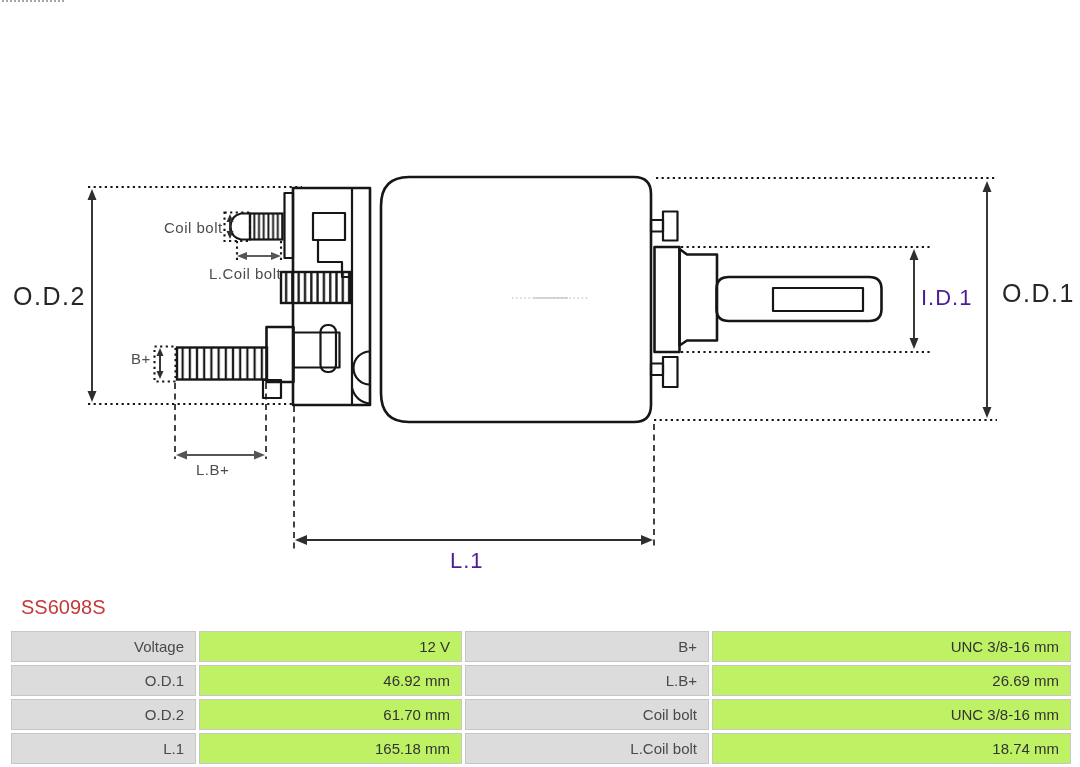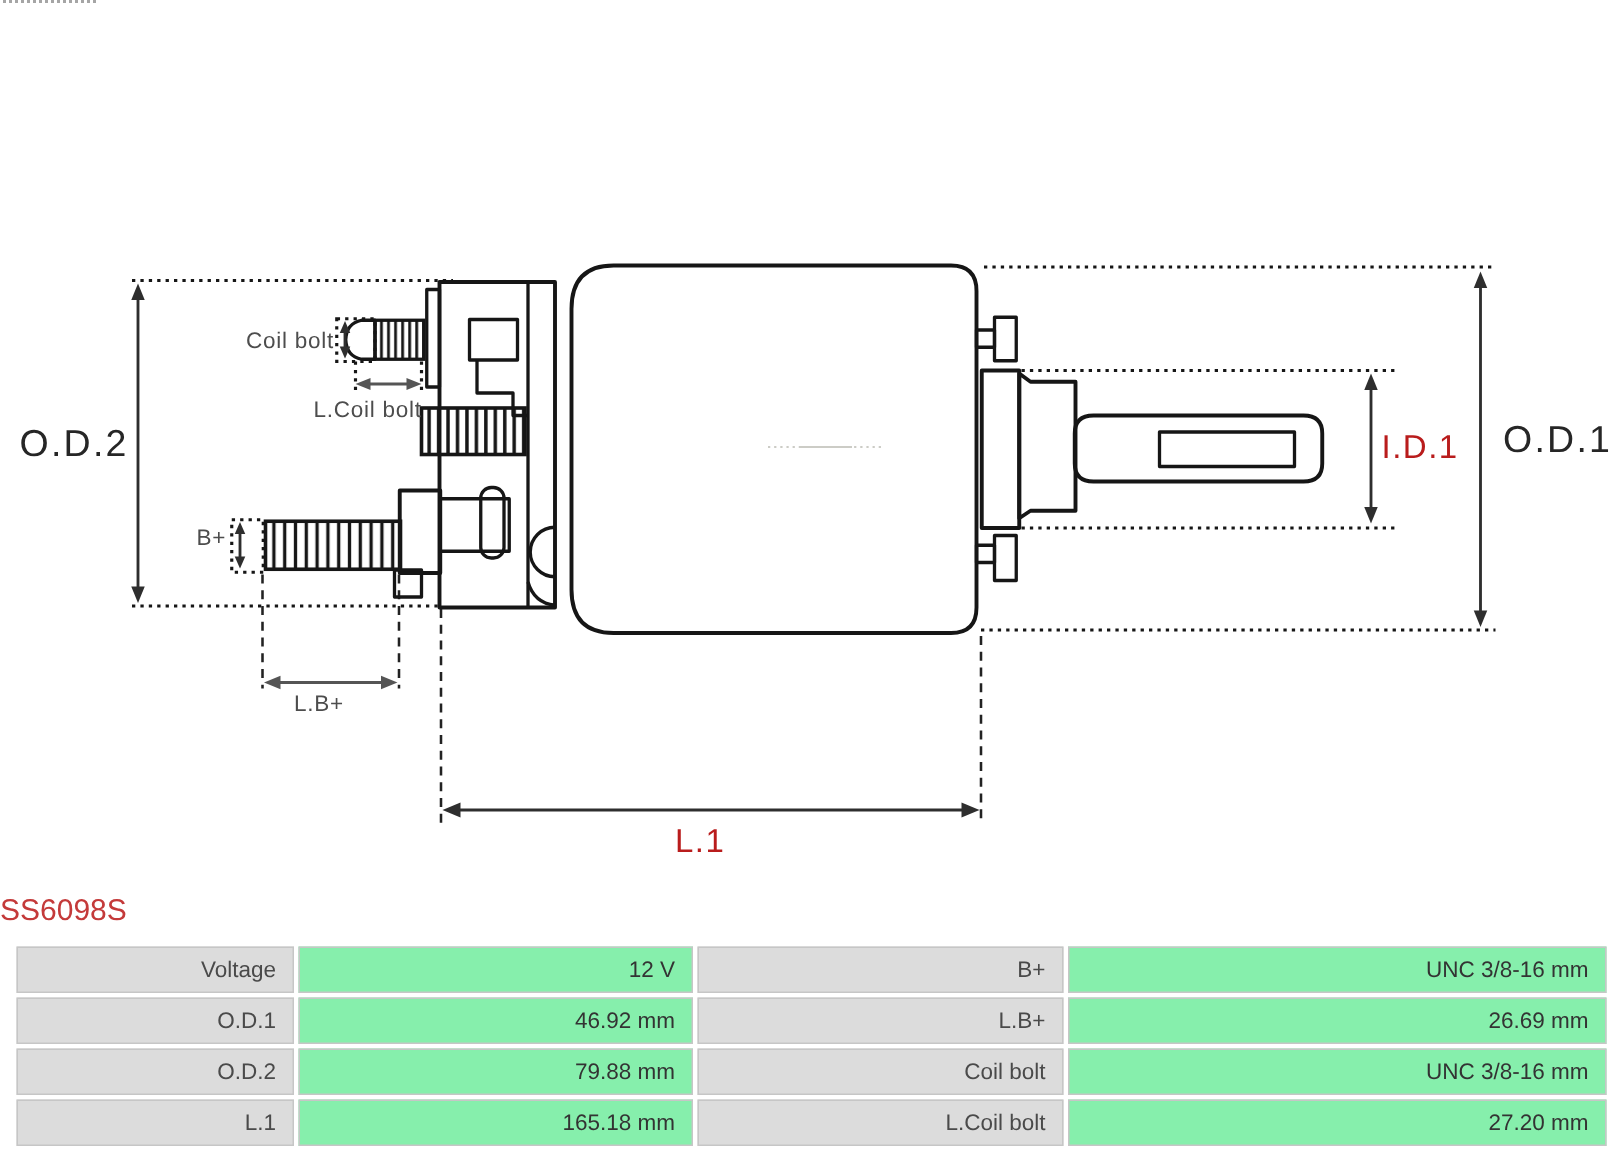--- a/index.html
+++ b/index.html
@@ -11,40 +11,40 @@
             border-top:2px dotted #a5a5a5;}
 
   
   .stage{position:absolute;left:0;top:0;width:1080px;height:590px;}
   .stage svg{position:absolute;left:0;top:0;}
 
   
   .lbl{position:absolute;color:#2d2d2d;white-space:nowrap;
        font-family:"Liberation Sans",sans-serif;line-height:1;}
   .lbl.big{font-size:25px;letter-spacing:1.5px;color:#262626;}
-  .lbl.mid{font-size:22px;letter-spacing:1px;color:#b91c1c;}
+  .lbl.mid{font-size:22px;letter-spacing:1px;color:#4c1d95;}
   .lbl.sm{font-size:15px;color:#4d4d4d;letter-spacing:.5px;}
   .od2{left:13px;top:284px;}
   .od1{left:1002px;top:281px;}
   .id1{left:921px;top:287px;}
   .l1{left:450px;top:550px;font-size:21px;}
   .coilbolt{left:164px;top:220px;font-size:14.5px;}
   .lcoilbolt{left:209px;top:266px;font-size:14.5px;}
   .bplus{left:131px;top:351px;color:#333;}
   .lbplus{left:196px;top:462px;color:#333;}
 
   
-  .part-number{position:absolute;left:0;top:596px;font-size:20px;color:#c43a3a;}
+  .part-number{position:absolute;left:21px;top:596px;font-size:20px;color:#c43a3a;}
   table.specs{position:absolute;left:8px;top:628px;width:1066px;
               border-collapse:separate;border-spacing:3px;table-layout:fixed;}
   table.specs td{height:29px;padding:0 11px;font-size:15px;
                  border:1px solid #c6c6c6;text-align:right;vertical-align:middle;
                  overflow:hidden;white-space:nowrap;}
   td.k{background:#dcdcdc;color:#4a4a4a;margin-top:23px;}
-  td.v{background:#86efac;color:#333333;}
+  td.v{background:#bef264;color:#333333;}
   col.c1{width:185px;}col.c2{width:263px;}col.c3{width:244px;}col.c4{width:359px;}
 
   
   .out{fill:none;stroke:#161616;stroke-width:2.6;stroke-linejoin:round;stroke-linecap:square;}
   .out2{fill:none;stroke:#161616;stroke-width:2.2;stroke-linejoin:round;}
   .dot{fill:none;stroke:#161616;stroke-width:2.1;stroke-dasharray:2.2 3.4;}
   .dash{fill:none;stroke:#222;stroke-width:1.7;stroke-dasharray:6 4.5;}
   .dim{stroke:#2e2e2e;stroke-width:1.9;fill:none;}
   .dimg{stroke:#555;stroke-width:1.9;fill:none;}
   .ah{fill:#2e2e2e;stroke:none;}
@@ -215,25 +215,25 @@
         <td class="v">UNC 3/8-16 mm</td>
       </tr>
       <tr>
         <td class="k">O.D.1</td>
         <td class="v">46.92 mm</td>
         <td class="k">L.B+</td>
         <td class="v">26.69 mm</td>
       </tr>
       <tr>
         <td class="k">O.D.2</td>
-        <td class="v">79.88 mm</td>
+        <td class="v">61.70 mm</td>
         <td class="k">Coil bolt</td>
         <td class="v">UNC 3/8-16 mm</td>
       </tr>
       <tr>
         <td class="k">L.1</td>
         <td class="v">165.18 mm</td>
         <td class="k">L.Coil bolt</td>
-        <td class="v">27.20 mm</td>
+        <td class="v">18.74 mm</td>
       </tr>
     </tbody>
   </table>
 </div>
 
 </body></html>

